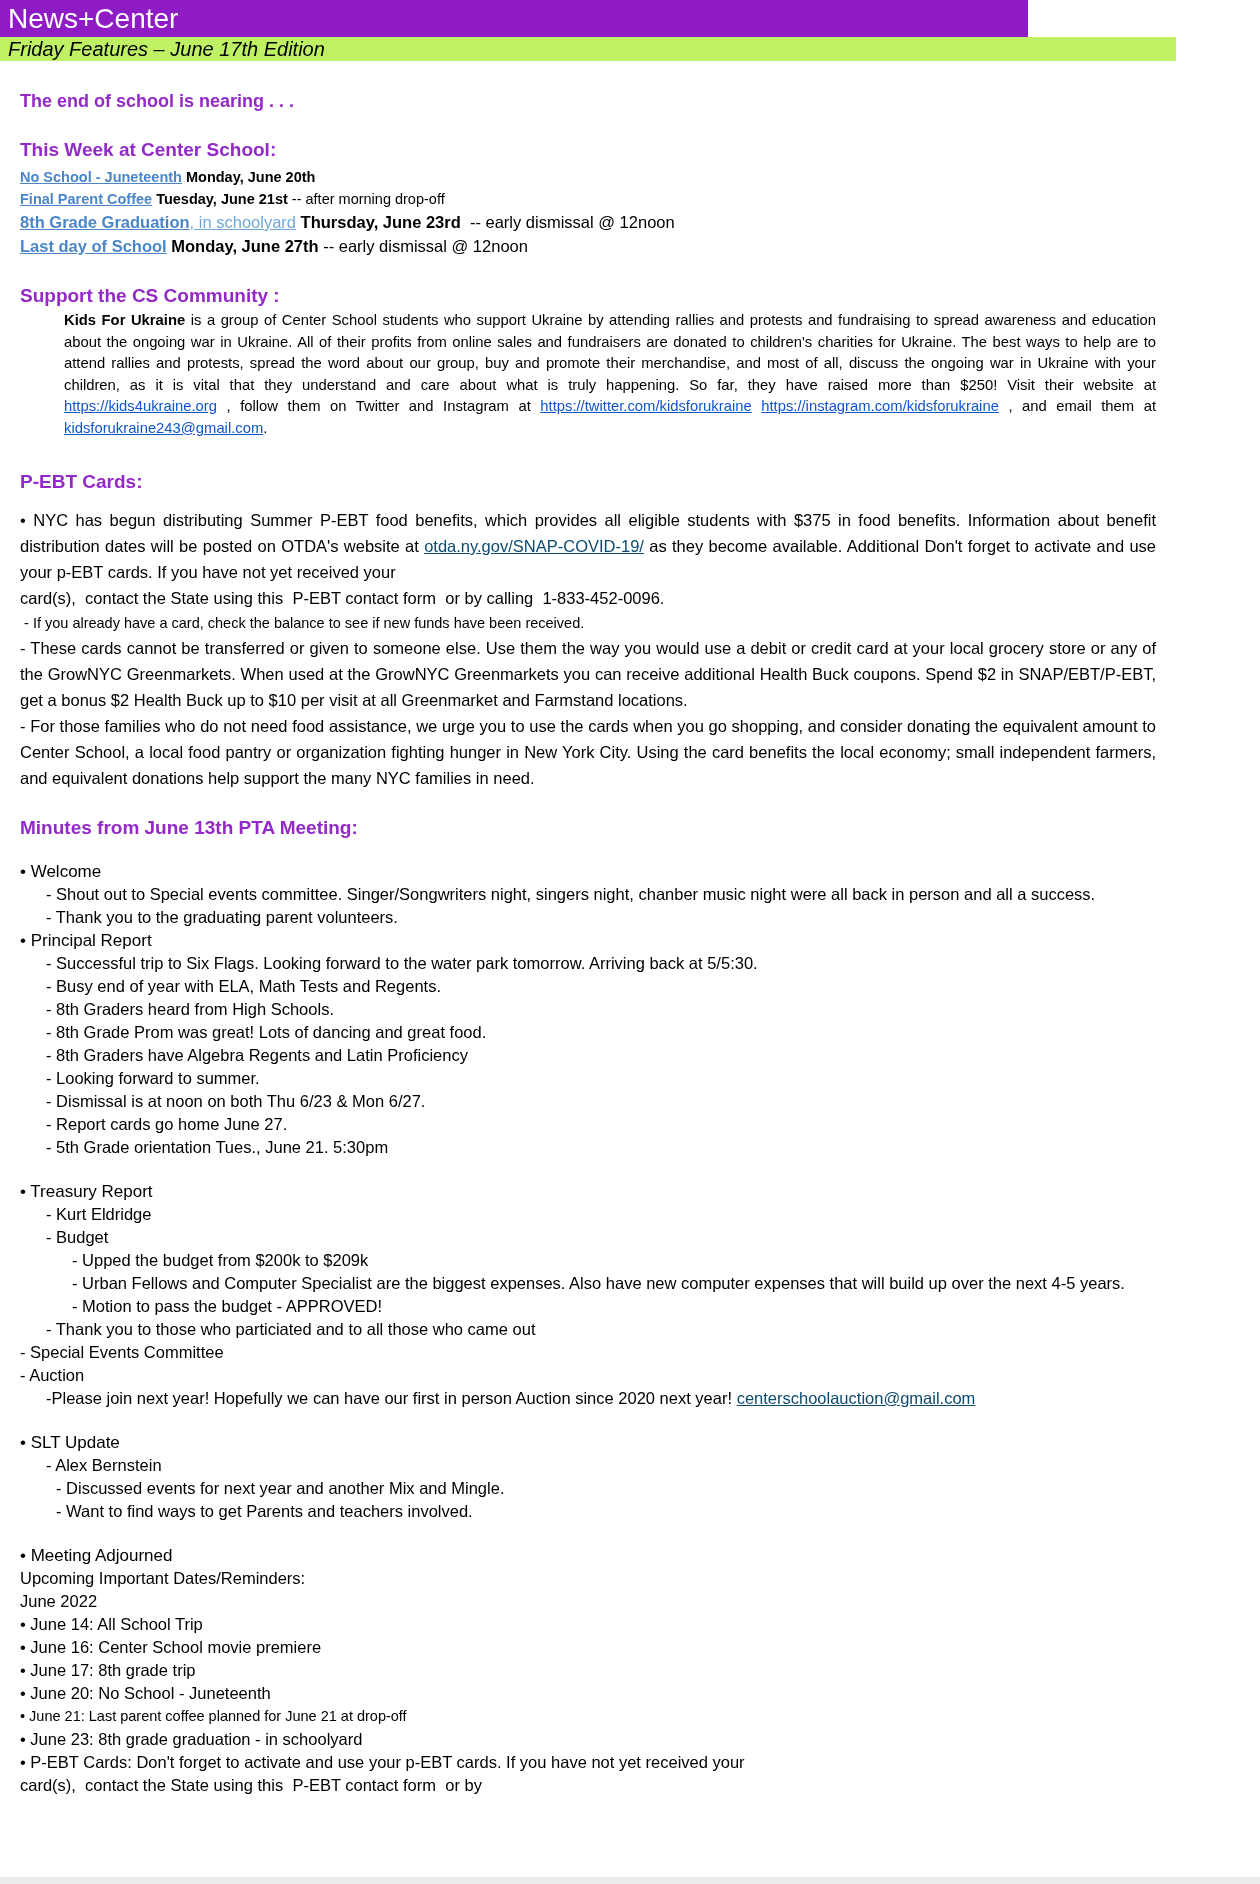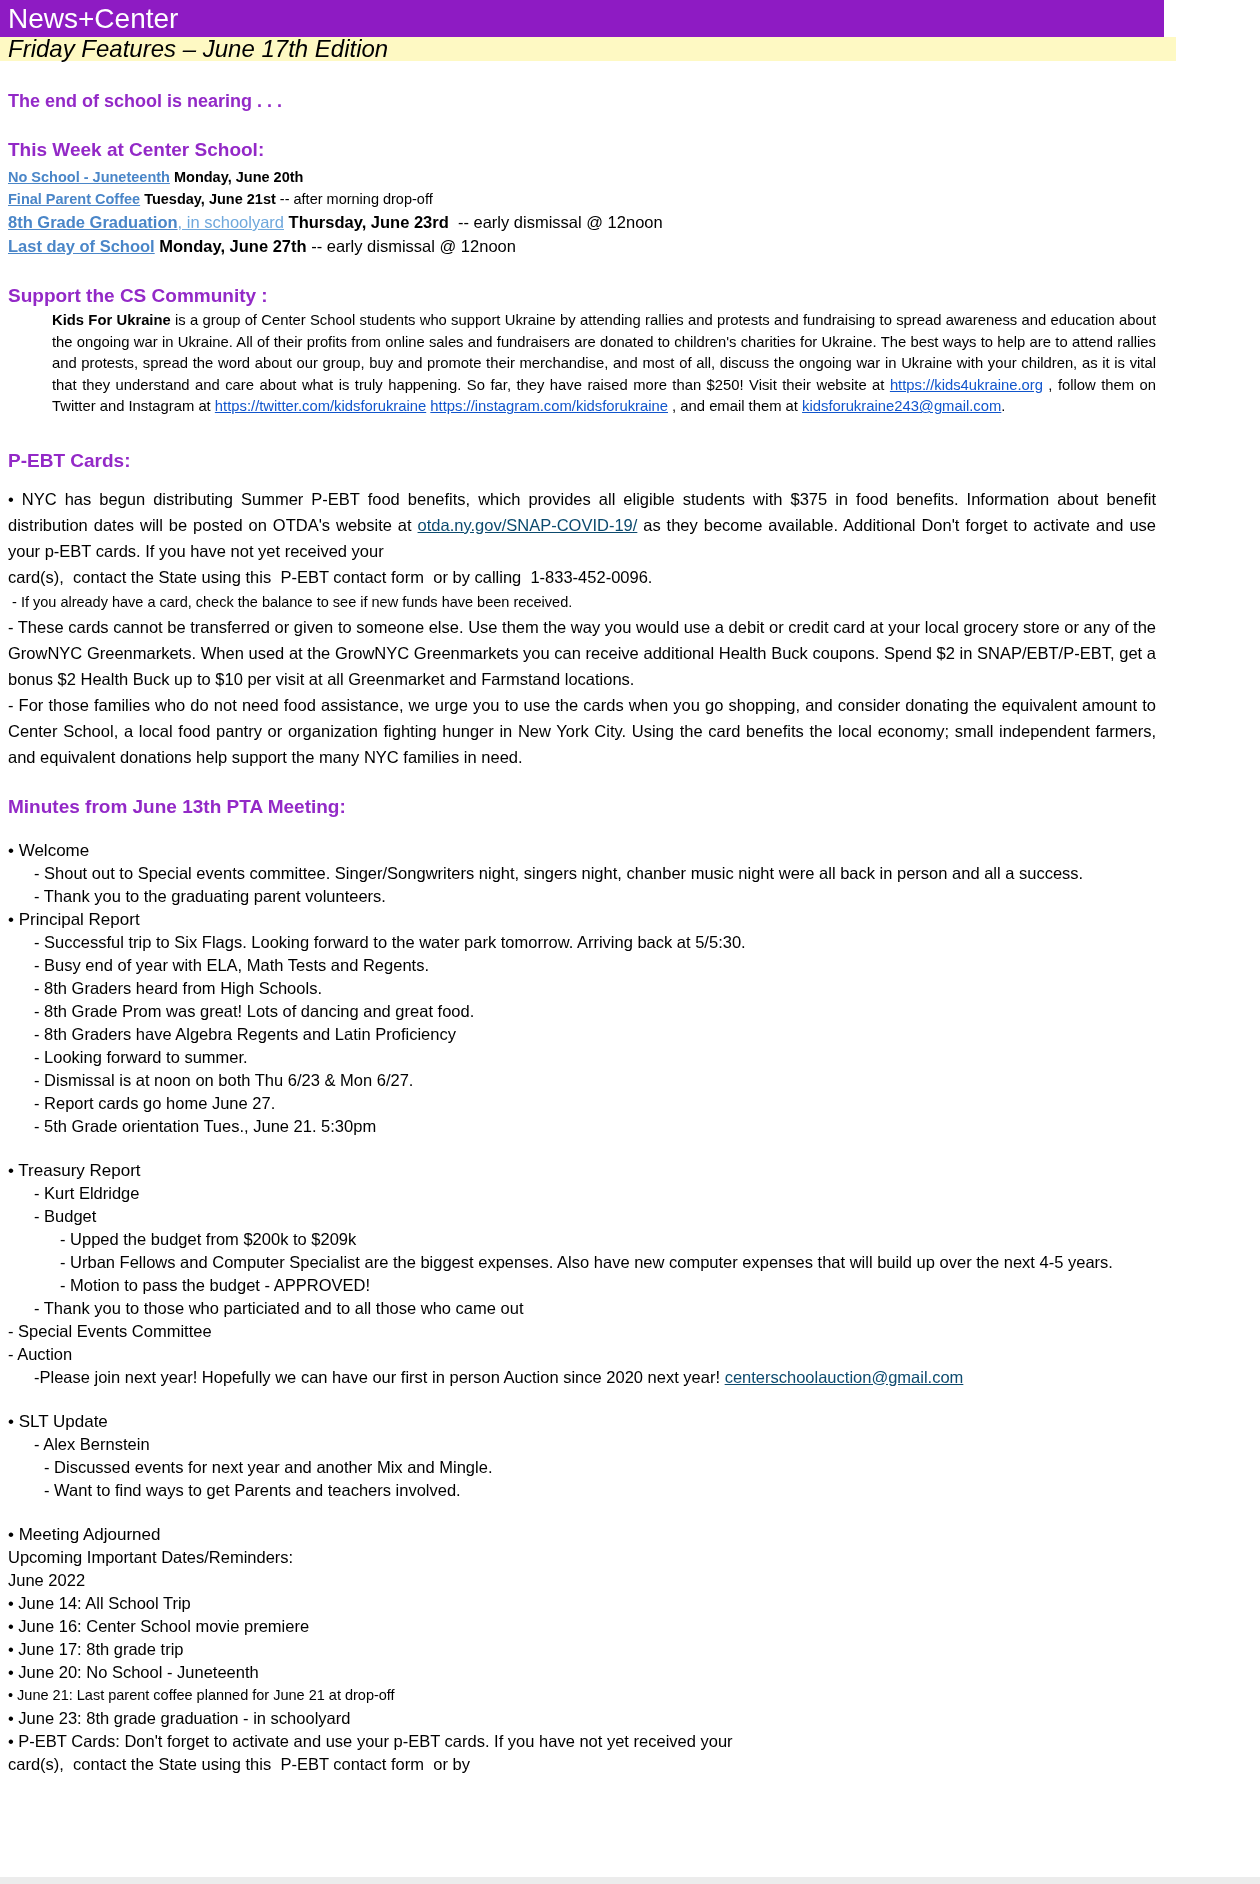--- a/index.html
+++ b/index.html
@@ -4,30 +4,30 @@
 <style>
   * { box-sizing: border-box; }
   html, body { margin: 0; padding: 0; }
   body {
     width: 1260px; height: 1884px; overflow: hidden;
     background: #ffffff; color: #000;
     font-family: "Liberation Sans", "DejaVu Sans", sans-serif;
     position: relative;
   }
   .banner {
-    width: 1164px; height: 37px; background: #8E1BC3;
+    width: 1028px; height: 37px; background: #8E1BC3;
     color: #fff; font-size: 28px; line-height: 37px;
     padding-left: 8px; font-weight: 400;
   }
   .subbar {
-    width: 1176px; height: 24px; background: #fef9c3;
-    font-size: 24px; line-height: 24px; font-style: italic;
+    width: 1176px; height: 24px; background: #bef264;
+    font-size: 20px; line-height: 24px; font-style: italic;
     padding-left: 8px; color: #000;
   }
-  .content { padding: 0 104px 0 8px; }
+  .content { padding: 0 104px 0 20px; }
 
   .h-purple {
     color: #9329C7; font-weight: bold; margin: 0;
   }
   .h-intro { font-size: 18px; margin-top: 30px; }
   .h-section { font-size: 19px; margin-top: 27px; }
 
   
   .events { margin-top: 5px; }
   .ev { white-space: pre-wrap; }

